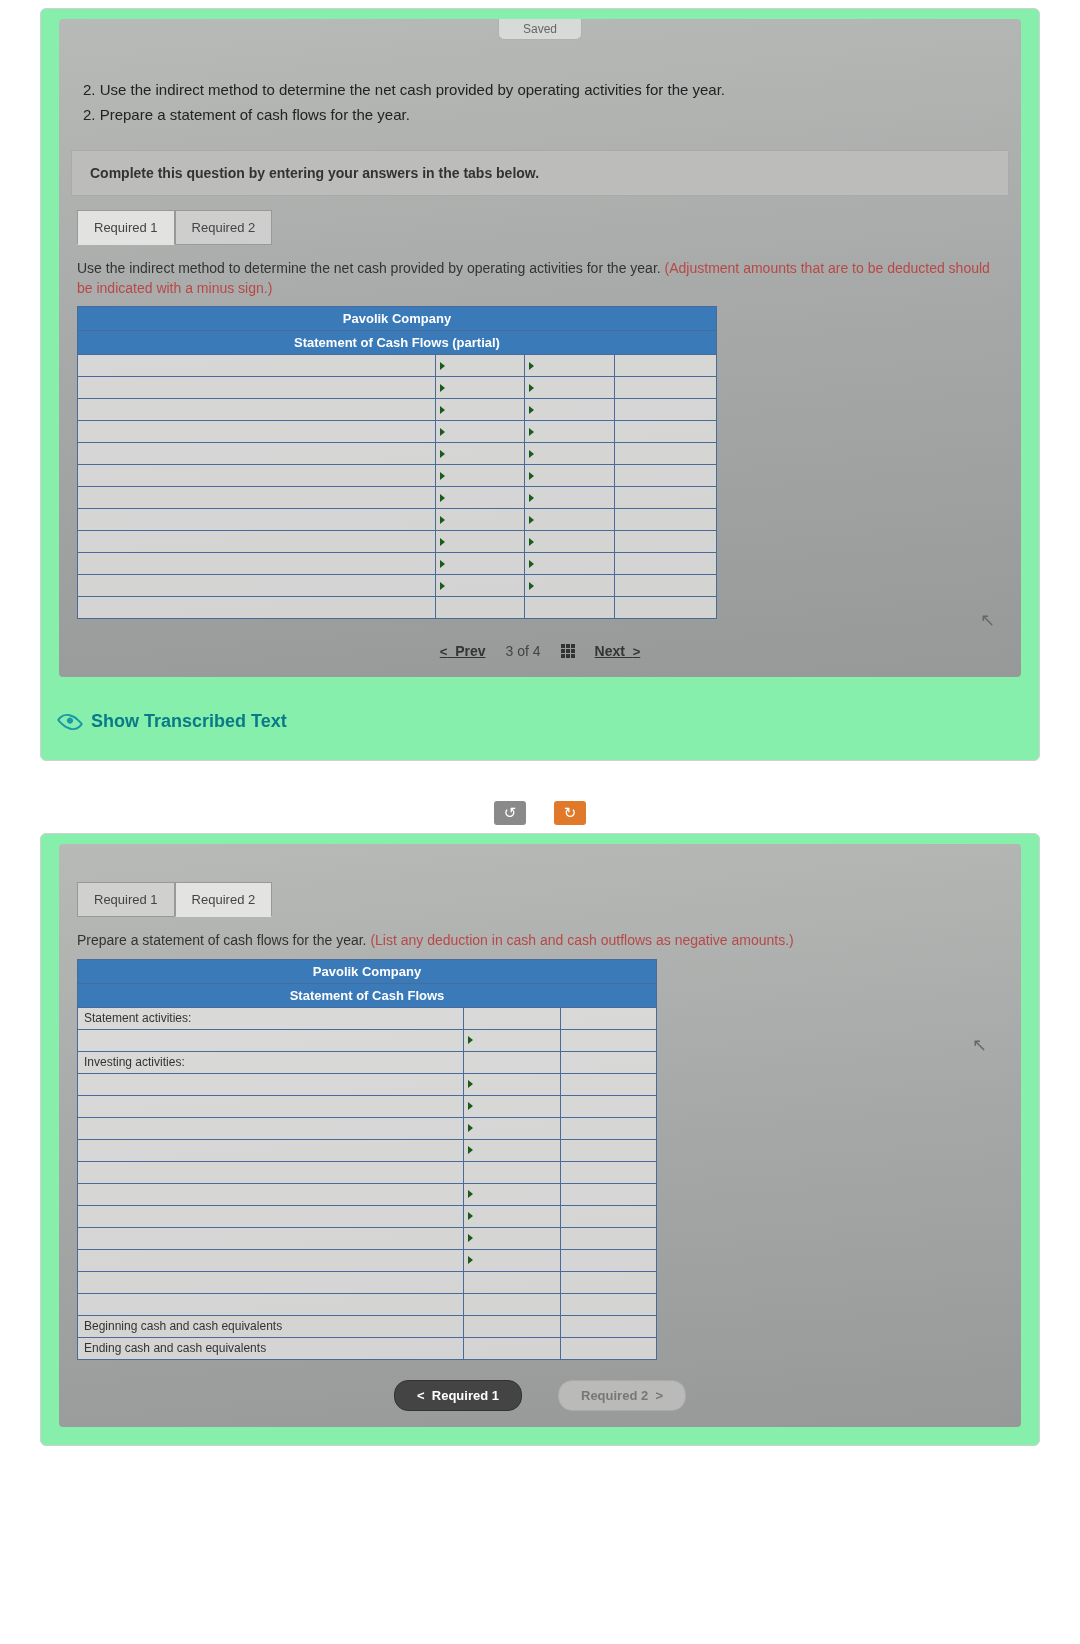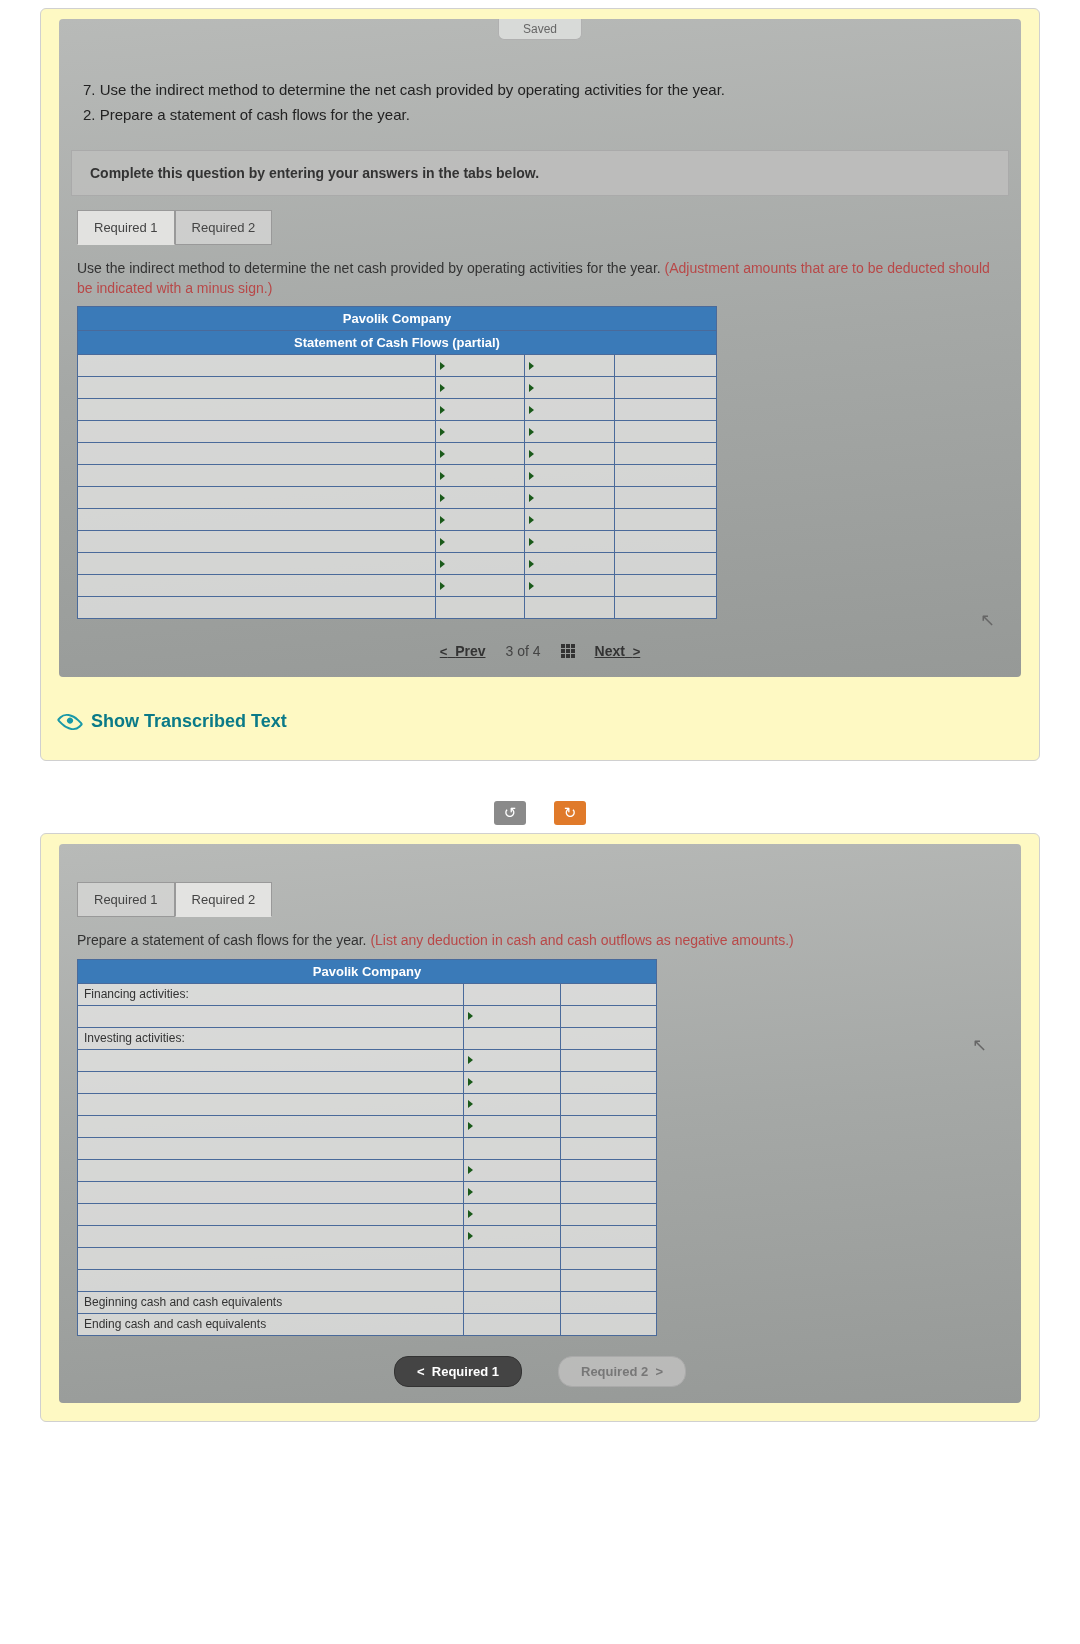--- a/index.html
+++ b/index.html
@@ -1,18 +1,18 @@
 <!DOCTYPE html>
 <html><head>
 <meta charset="utf-8">
 <style>
   * { box-sizing: border-box; margin: 0; padding: 0; }
   body { background: #fff; font-family: Arial, sans-serif; color: #333; padding: 0 40px; }
   
-  .card { border: 1px solid #d0d0d0; border-radius: 6px; margin: 8px 0; background: #fef9c3; overflow: hidden; }
+  .card { border: 1px solid #d0d0d0; border-radius: 6px; margin: 8px 0; background: #86efac; overflow: hidden; }
   .card-inner { margin: 10px 18px 18px 18px; }
   
   .screenshot {
     background: linear-gradient(175deg, #b8bab8 0%, #a5a8a6 50%, #969997 100%);
     border-radius: 4px;
     padding: 0;
     position: relative;
     min-height: 400px;
   }
   
@@ -88,21 +88,21 @@
 </style>
 </head>
 <body>
 
 <div class="card">
   <div class="card-inner">
     <div class="screenshot">
       <div class="saved-tab">Saved</div>
 
       <div class="req-section">
-        <div class="req-list">7. Use the indirect method to determine the net cash provided by operating activities for the year.</div>
+        <div class="req-list">2. Use the indirect method to determine the net cash provided by operating activities for the year.</div>
         <div class="req-list">2. Prepare a statement of cash flows for the year.</div>
       </div>
 
       <div class="instruction-bar">Complete this question by entering your answers in the tabs below.</div>
 
       <div class="tabs-row">
         <div class="tab active">Required 1</div>
         <div class="tab">Required 2</div>
       </div>
 
@@ -239,23 +239,26 @@
       <div class="prompt-line">
         <span>Prepare a statement of cash flows for the year. </span><span class="hint">(List any deduction in cash and cash outflows as negative amounts.)</span>
       </div>
 
       <div class="worksheet">
         <table class="ws-table" style="max-width:580px;">
           <tbody>
               <tr class="ws-header">
                 <th colspan="4">Pavolik Company</th>
               </tr>
-
-          <tr class="ws-row">
-                <td class="label section-label" colspan="2">Financing activities:</td>
+          <tr class="ws-header">
+                <th colspan="4">Statement of Cash Flows</th>
+              </tr>
+
+          <tr class="ws-row">
+                <td class="label section-label" colspan="2">Statement activities:</td>
                 <td></td>
                 <td></td>
               </tr>
           <tr class="ws-row">
                 <td class="label" colspan="2"></td>
                 <td class="input-cell"></td>
                 <td></td>
               </tr>
 
           <tr class="ws-row">

